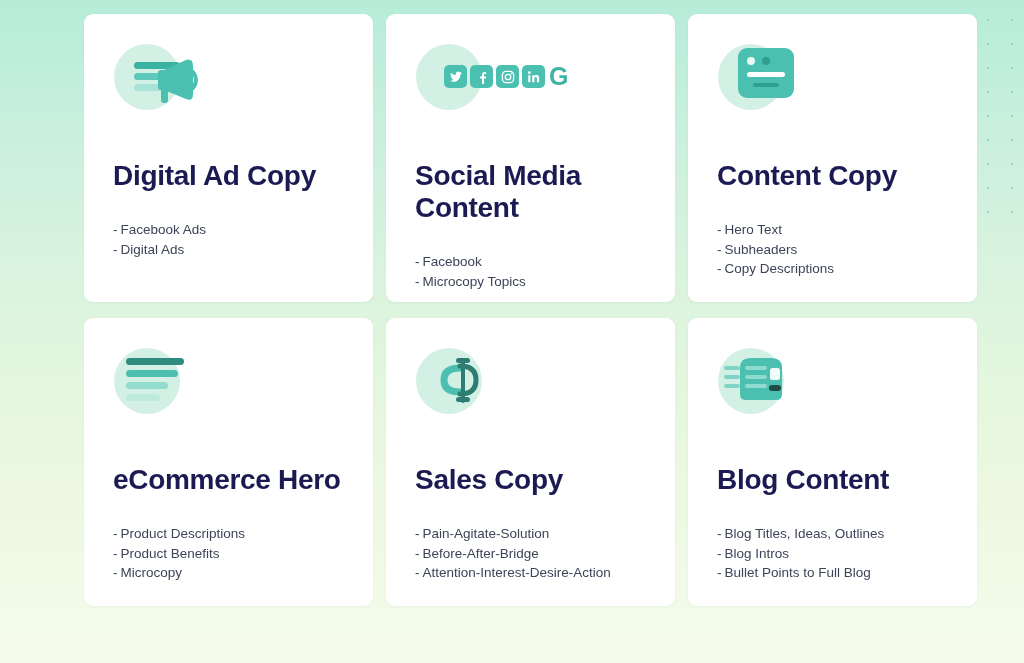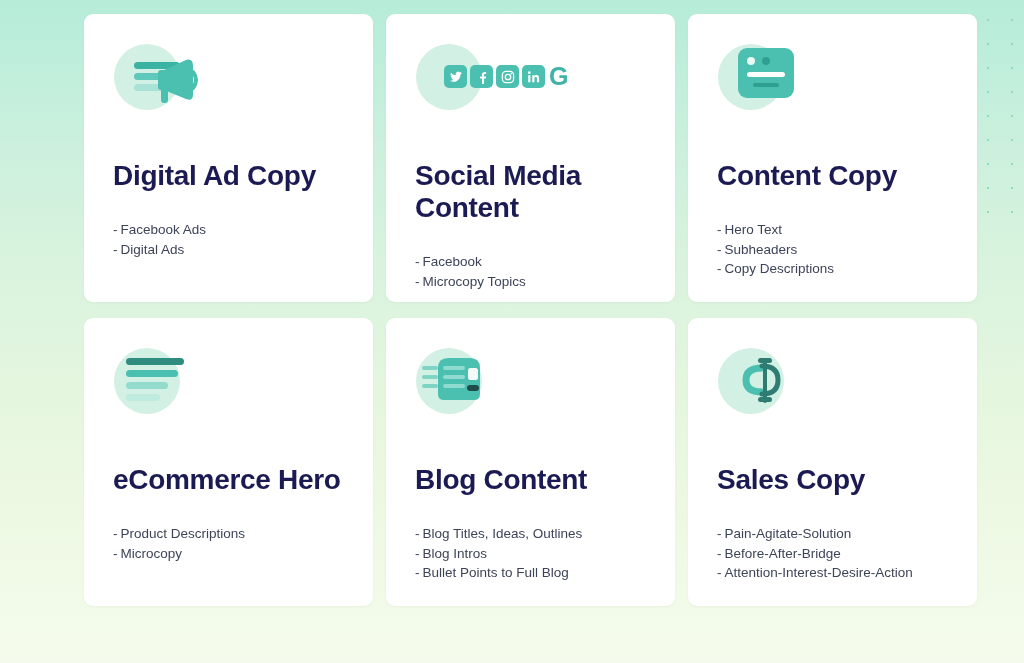--- a/index.html
+++ b/index.html
@@ -244,21 +244,43 @@
           <rect x="0" y="0" width="58" height="7" rx="3.5" fill="#2f8d7f"></rect>
           <rect x="0" y="12" width="52" height="7" rx="3.5" fill="#4bbfb0"></rect>
           <rect x="0" y="24" width="42" height="7" rx="3.5" fill="#93dccd"></rect>
           <rect x="0" y="36" width="34" height="7" rx="3.5" fill="#bfeade"></rect>
         </svg>
       </div>
     </div>
     <div class="card-title">eCommerce Hero</div>
     <ul class="bullets">
       <li><span class="dash">-</span><span>Product Descriptions</span></li>
+      <li><span class="dash">-</span><span>Product Benefits</span></li>
       <li><span class="dash">-</span><span>Microcopy</span></li>
+    </ul>
+  </div>
+
+  <div class="card">
+    <div class="icon-wrap">
+      <div class="blob"></div>
+      <div class="glyph" style="left:14px;top:8px;">
+        <svg width="62" height="54" viewBox="0 0 62 54">
+          <path d="M30 14 Q14 14 14 26 Q14 38 30 38" stroke="#4bbfb0" stroke-width="7" fill="none" stroke-linecap="round"></path>
+          <path d="M30 12 Q46 12 46 26 Q46 40 30 40" stroke="#2f7c72" stroke-width="5" fill="none" stroke-linecap="round"></path>
+          <rect x="26" y="4" width="14" height="5" rx="2.5" fill="#2f7c72"></rect>
+          <rect x="26" y="43" width="14" height="5" rx="2.5" fill="#2f7c72"></rect>
+          <rect x="31" y="4" width="4" height="45" rx="2" fill="#2f7c72"></rect>
+        </svg>
+      </div>
+    </div>
+    <div class="card-title">Sales Copy</div>
+    <ul class="bullets">
+      <li><span class="dash">-</span><span>Pain-Agitate-Solution</span></li>
+      <li><span class="dash">-</span><span>Before-After-Bridge</span></li>
+      <li><span class="dash">-</span><span>Attention-Interest-Desire-Action</span></li>
     </ul>
   </div>
 
   <div class="card">
     <div class="icon-wrap">
       <div class="blob"></div>
       <div class="glyph" style="left:6px;top:6px;">
         <svg width="70" height="54" viewBox="0 0 70 54">
           <rect x="0" y="14" width="16" height="4" rx="2" fill="#7fd4c6"></rect>
           <rect x="0" y="23" width="16" height="4" rx="2" fill="#7fd4c6"></rect>
@@ -273,34 +295,13 @@
       </div>
     </div>
     <div class="card-title">Blog Content</div>
     <ul class="bullets">
       <li><span class="dash">-</span><span>Blog Titles, Ideas, Outlines</span></li>
       <li><span class="dash">-</span><span>Blog Intros</span></li>
       <li><span class="dash">-</span><span>Bullet Points to Full Blog</span></li>
     </ul>
   </div>
 
-  <div class="card">
-    <div class="icon-wrap">
-      <div class="blob"></div>
-      <div class="glyph" style="left:14px;top:8px;">
-        <svg width="62" height="54" viewBox="0 0 62 54">
-          <path d="M30 14 Q14 14 14 26 Q14 38 30 38" stroke="#4bbfb0" stroke-width="7" fill="none" stroke-linecap="round"></path>
-          <path d="M30 12 Q46 12 46 26 Q46 40 30 40" stroke="#2f7c72" stroke-width="5" fill="none" stroke-linecap="round"></path>
-          <rect x="26" y="4" width="14" height="5" rx="2.5" fill="#2f7c72"></rect>
-          <rect x="26" y="43" width="14" height="5" rx="2.5" fill="#2f7c72"></rect>
-          <rect x="31" y="4" width="4" height="45" rx="2" fill="#2f7c72"></rect>
-        </svg>
-      </div>
-    </div>
-    <div class="card-title">Sales Copy</div>
-    <ul class="bullets">
-      <li><span class="dash">-</span><span>Pain-Agitate-Solution</span></li>
-      <li><span class="dash">-</span><span>Before-After-Bridge</span></li>
-      <li><span class="dash">-</span><span>Attention-Interest-Desire-Action</span></li>
-    </ul>
-  </div>
-
 </div>
 
 </body></html>

